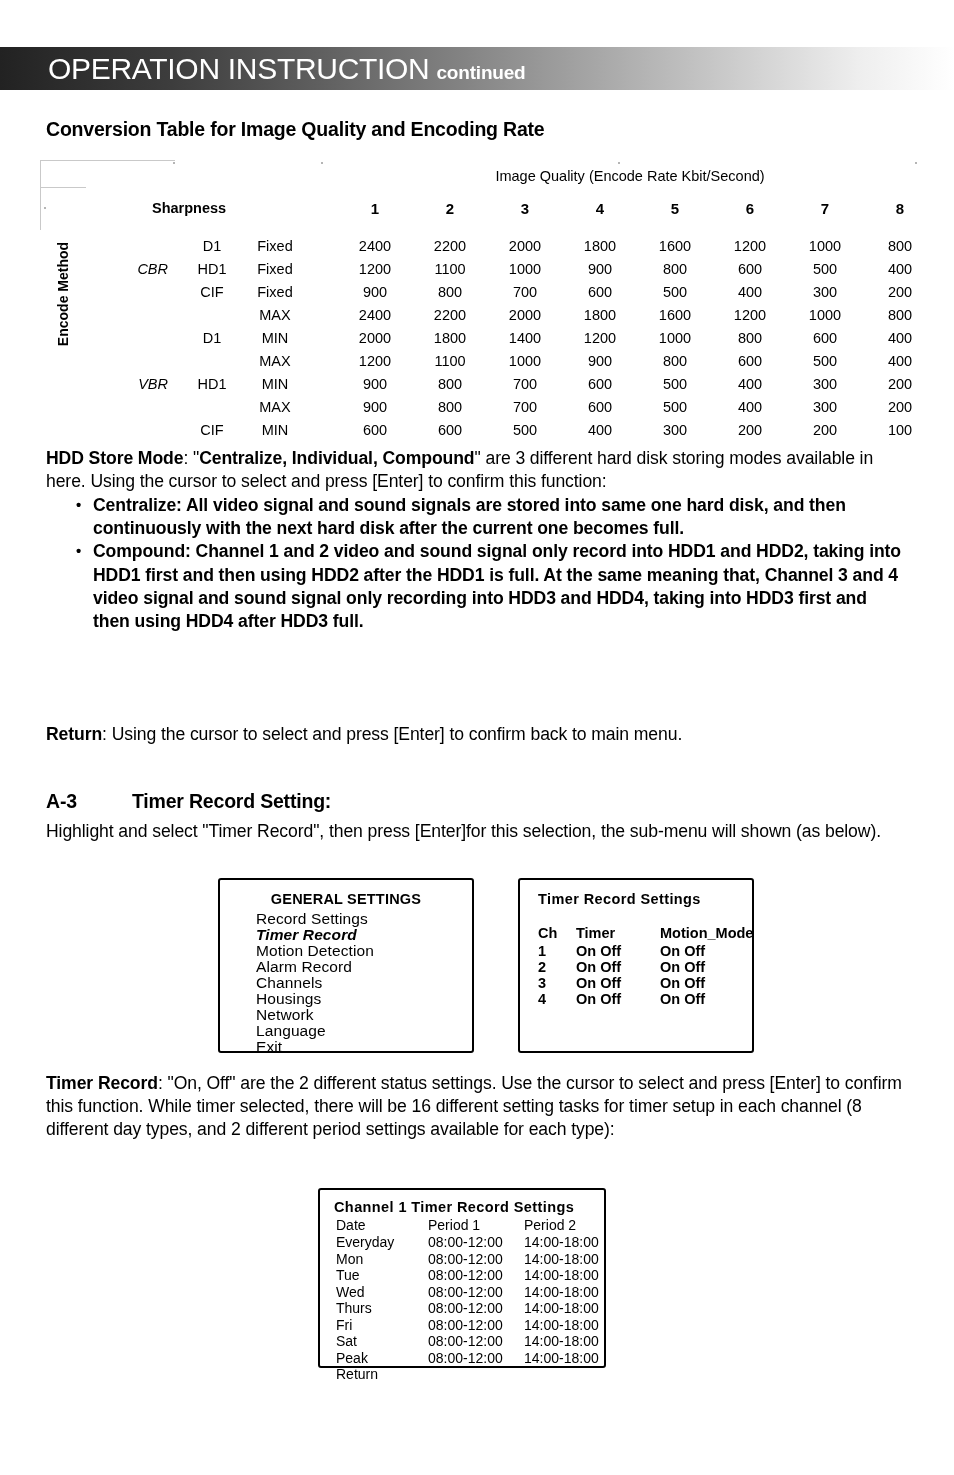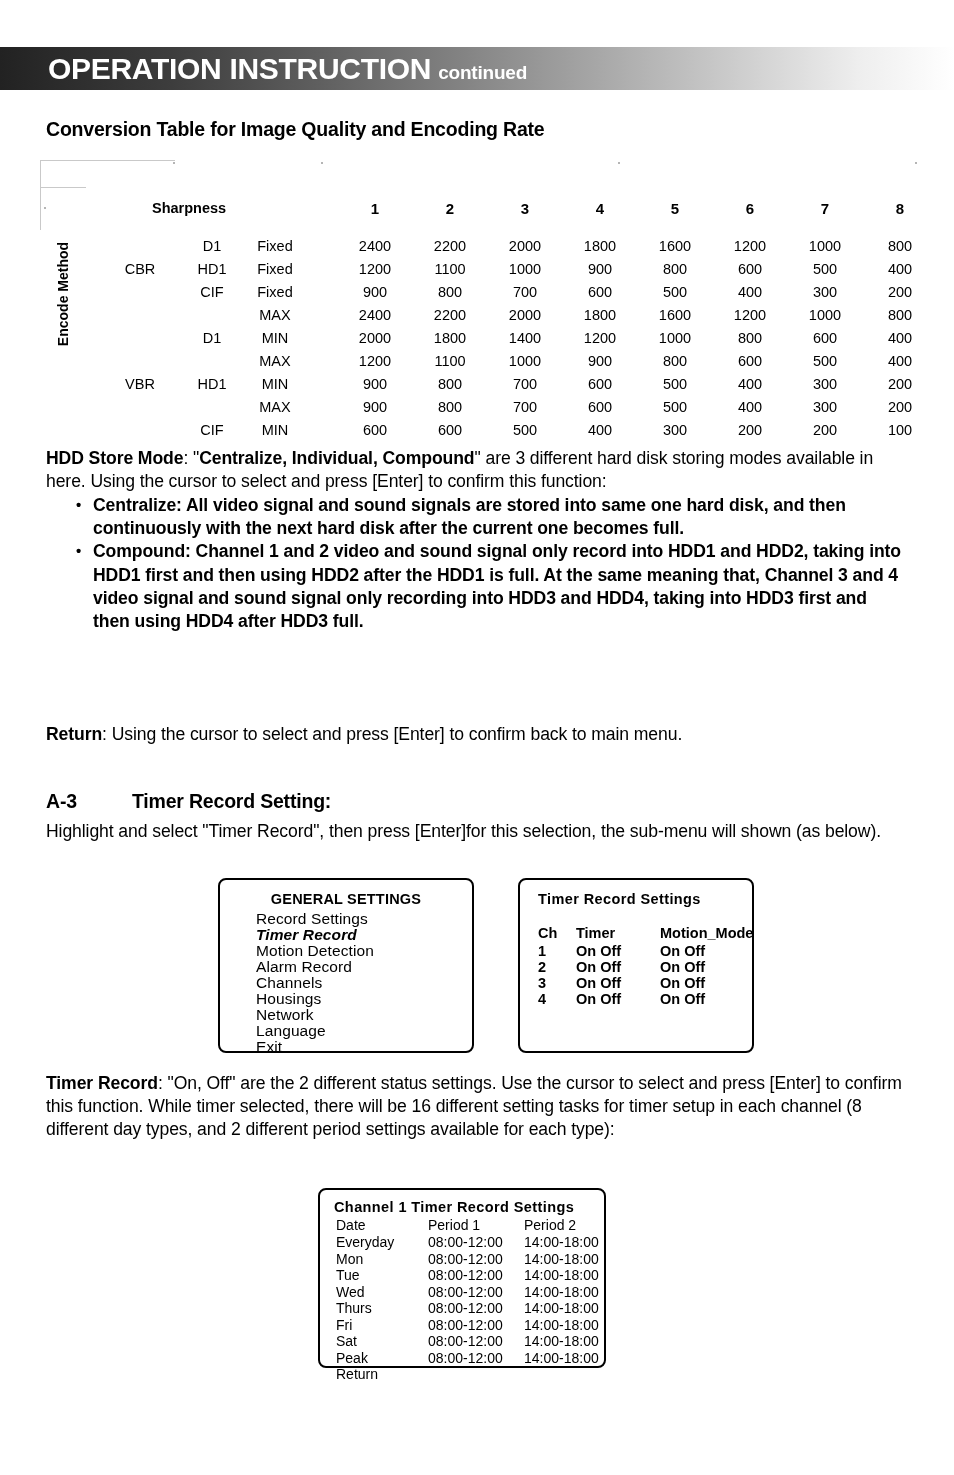--- a/index.html
+++ b/index.html
@@ -30,21 +30,21 @@
   .banner-text {
     position: absolute;
     left: 48px;
     top: 51px;
     color: #ffffff;
     white-space: nowrap;
     line-height: 35px;
   }
   .banner-main {
     font-size: 30px;
-    font-weight: bold;
+    font-weight: normal;
     letter-spacing: -0.3px;
   }
   .banner-sub {
     font-size: 19px;
     font-weight: bold;
     letter-spacing: -0.2px;
     margin-left: 7px;
   }
 
   
@@ -113,21 +113,21 @@
     width: 70px;
     text-align: center;
     font-size: 15px;
     font-weight: bold;
   }
   .cell {
     position: absolute;
     font-size: 14.5px;
     white-space: nowrap;
   }
-  .cell-method { width: 56px; text-align: center; }
+  .cell-method { width: 56px; text-align: right; font-style: italic; }
   .cell-sharp  { width: 52px; text-align: center; }
   .cell-rate   { width: 54px; text-align: center; }
   .cell-val    { width: 70px; text-align: center; }
 
   
   .para {
     position: absolute;
     font-size: 17.6px;
     line-height: 23.2px;
     letter-spacing: -0.1px;
@@ -162,21 +162,21 @@
     font-weight: bold;
     letter-spacing: -0.2px;
     white-space: nowrap;
   }
   .a3-num { display: inline-block; width: 86px; }
 
   
   .osd {
     position: absolute;
     border: 2.2px solid #000000;
-    border-radius: 8px;
+    border-radius: 3px;
     background: #ffffff;
     box-sizing: border-box;
   }
   .osd-general { left: 218px; top: 878px; width: 256px; height: 175px; }
   .osd-timer   { left: 518px; top: 878px; width: 236px; height: 175px; }
   .osd-channel { left: 318px; top: 1188px; width: 288px; height: 180px; }
 
   .osd-title-center {
     position: absolute;
     left: 0;
@@ -240,20 +240,21 @@
 <div class="conv-table">
   <div class="rule rule-h1"></div>
   <div class="rule rule-h2"></div>
   <div class="rule rule-v1"></div>
   <div class="rule rule-dot1"></div>
   <div class="rule rule-dot2"></div>
   <div class="rule rule-dot3"></div>
   <div class="rule rule-dot4"></div>
   <div class="rule rule-dot5"></div>
 
+  <div class="iq-title">Image Quality (Encode Rate Kbit/Second)</div>
   <div class="sharpness-lbl">Sharpness</div>
   <div class="encode-method-lbl">Encode Method</div>
 
   <div id="conv-cols">
       <div class="col-num" style="left: 300px;">1</div>
       <div class="col-num" style="left: 375px;">2</div>
       <div class="col-num" style="left: 450px;">3</div>
       <div class="col-num" style="left: 525px;">4</div>
       <div class="col-num" style="left: 600px;">5</div>
       <div class="col-num" style="left: 675px;">6</div>

